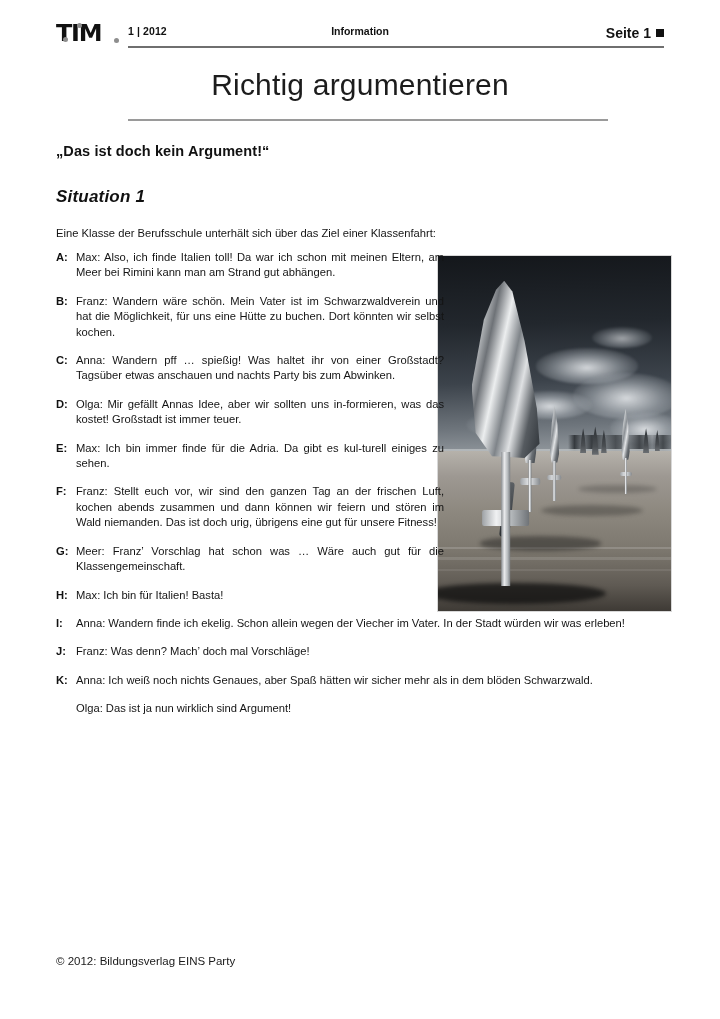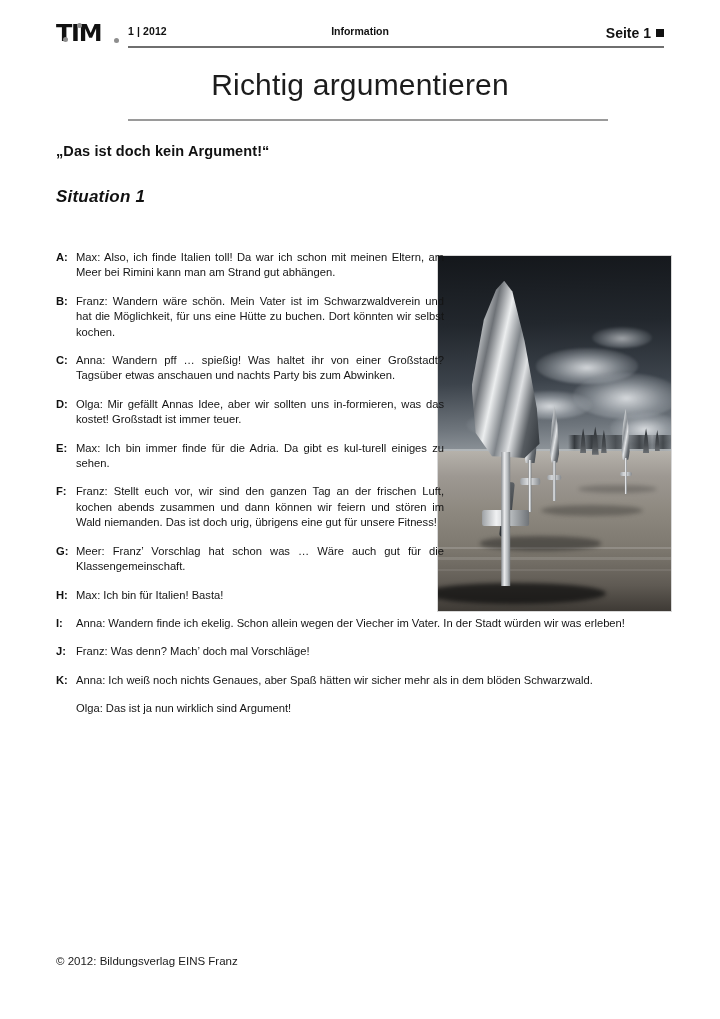--- a/index.html
+++ b/index.html
@@ -383,20 +383,21 @@
       <span class="header-square"></span>
     </div>
     <div class="header-rule"></div>
   </div>
 
   <div class="doc-title">Richtig argumentieren</div>
   <div class="title-rule"></div>
 
   <div class="subtitle">„Das ist doch kein Argument!“</div>
   <div class="section-head">Situation 1</div>
+  <div class="intro">Eine Klasse der Berufsschule unterhält sich über das Ziel einer Klassenfahrt:</div>
 
   <div class="photo">
     <div class="photo-sky"></div>
     <div class="cloud c1"></div>
     <div class="cloud c2"></div>
     <div class="cloud c3"></div>
     <div class="cloud c4"></div>
     <div class="cloud c5"></div>
     <div class="cloud c6"></div>
     <div class="skyline"></div>
@@ -483,15 +484,15 @@
     </div>
     <div class="d-item wide">
       <span class="d-label">K:</span>
       <span class="d-text">Anna: Ich weiß noch nichts Genaues, aber Spaß hätten wir sicher mehr als in dem blöden Schwarzwald.</span>
     </div>
     <div class="d-item plain">
       <span class="d-text">Olga: Das ist ja nun wirklich sind Argument!</span>
     </div>
   </div>
 
-  <div class="footer">© 2012: Bildungsverlag EINS Franz</div>
+  <div class="footer">© 2012: Bildungsverlag EINS Party</div>
 
 </div>
 
 </body></html>

